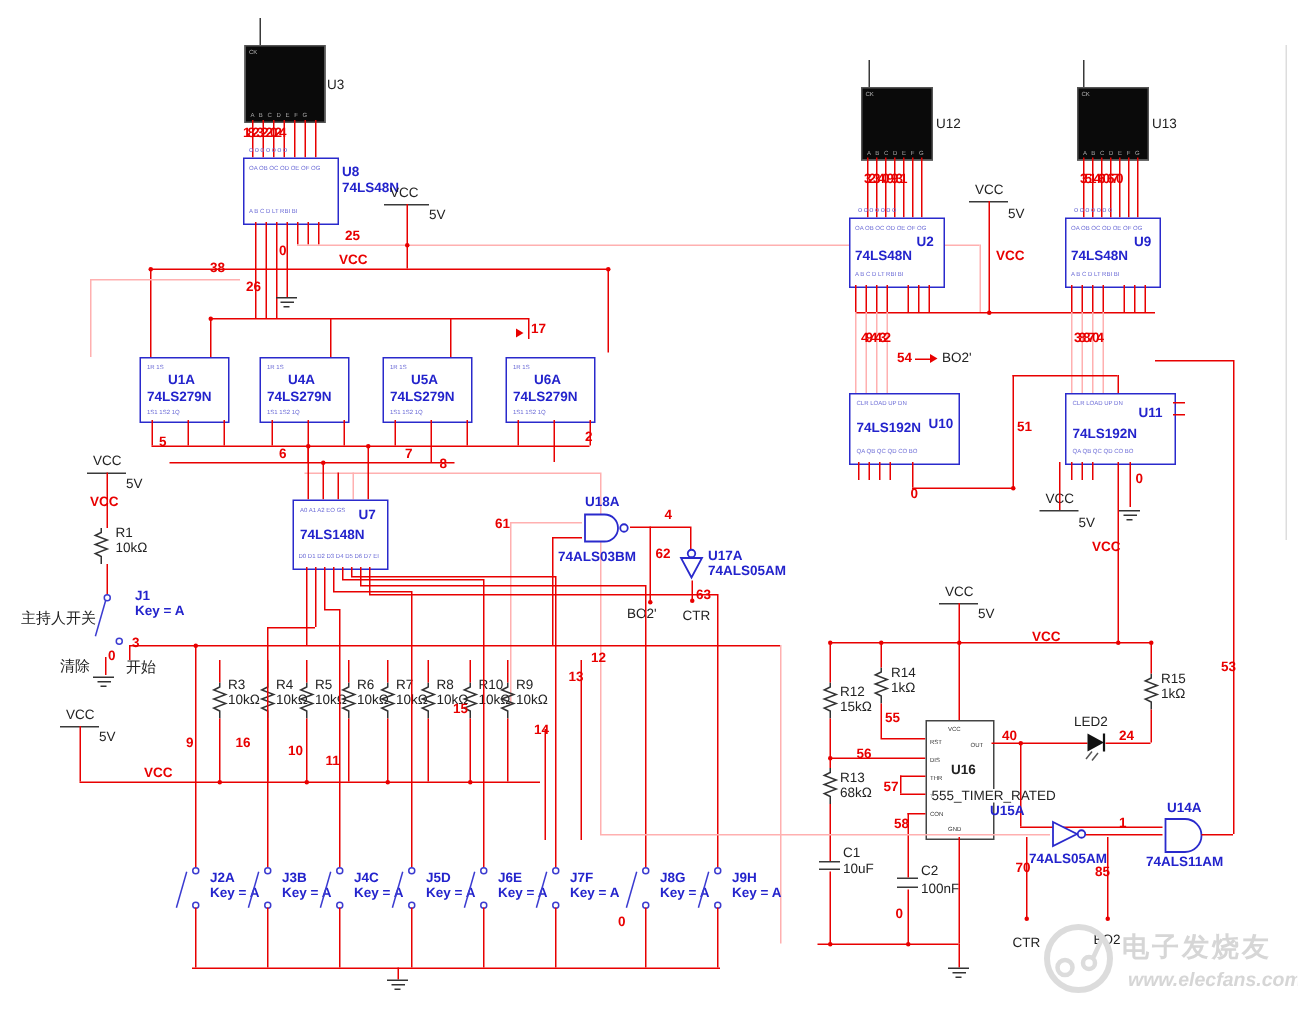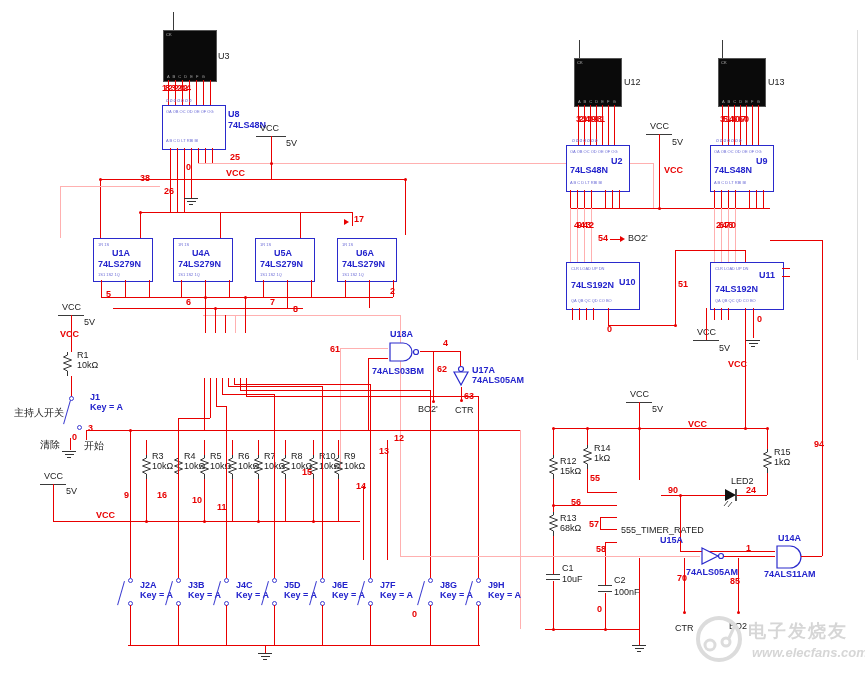--- a/index.html
+++ b/index.html
@@ -154,20 +154,26 @@
   <i class="w r v" style="left:225px;top:315px;height:18px"></i>
   <i class="w p v" style="left:235px;top:315px;height:18px"></i>
   <i class="w r v" style="left:245px;top:297px;height:36px"></i>
   <i class="w p v" style="left:400px;top:315px;height:241px"></i>
   <span class="t red" style="left:106px;top:290px">5</span>
   <span class="t red" style="left:186px;top:298px">6</span>
   <span class="t red" style="left:270px;top:298px">7</span>
   <span class="t red" style="left:293px;top:305px">8</span>
   <span class="t red" style="left:390px;top:287px">2</span>
 
+  <div class="icbox" style="left:195px;top:333px;width:62px;height:45px">
+    <span class="t tiny" style="left:4px;top:4px">A0 A1 A2  EO GS</span>
+    <span class="t blue" style="left:43px;top:5px">U7</span>
+    <span class="t blue" style="left:4px;top:18px">74LS148N</span>
+    <span class="t tiny" style="left:3px;top:35px">D0 D1 D2 D3 D4 D5 D6 D7 EI</span>
+  </div>
 
   <i class="w r v" style="left:204px;top:378px;height:52px"></i>
   <i class="w r v" style="left:210px;top:378px;height:40px"></i>
   <i class="w r v" style="left:216px;top:378px;height:28px"></i>
   <i class="w r v" style="left:222px;top:378px;height:16px"></i>
   <i class="w r v" style="left:228px;top:378px;height:8px"></i>
   <i class="w r v" style="left:234px;top:378px;height:6px"></i>
   <i class="w r v" style="left:240px;top:378px;height:12px"></i>
   <i class="w r v" style="left:246px;top:378px;height:18px"></i>
 
@@ -466,21 +472,21 @@
 
   <i class="w p v" style="left:570px;top:208px;height:54px"></i>
     <i class="w p v" style="left:577px;top:208px;height:54px"></i>
   <i class="w p v" style="left:584px;top:208px;height:54px"></i>
     <i class="w p v" style="left:591px;top:208px;height:54px"></i>
   <i class="w p v" style="left:714px;top:208px;height:54px"></i>
     <i class="w p v" style="left:721px;top:208px;height:54px"></i>
   <i class="w p v" style="left:728px;top:208px;height:54px"></i>
     <i class="w p v" style="left:735px;top:208px;height:54px"></i>
   <span class="t cluster" style="left:574px;top:221px">494432</span>
-  <span class="t cluster" style="left:716px;top:221px">264760</span>
+  <span class="t cluster" style="left:716px;top:221px">388704</span>
   <span class="t red" style="left:598px;top:234px">54</span>
   <i class="w r h" style="left:610px;top:239px;width:10px"></i>
     <u class="arr" style="left:620px;top:236px"></u>
   <span class="t blk" style="left:628px;top:234px">BO2'</span>
 
   <div class="icbox" style="left:566px;top:262px;width:72px;height:46px">
     <span class="t tiny" style="left:4px;top:4px">CLR LOAD UP DN</span>
     <span class="t blue" style="left:4px;top:18px">74LS192N</span>
     <span class="t blue" style="left:52px;top:15px">U10</span>
     <span class="t tiny" style="left:4px;top:36px">QA QB QC QD  CO BO</span>
@@ -513,21 +519,21 @@
       <i></i>
     </span>
   <span class="t blk" style="left:697px;top:328px">VCC</span>
   <i class="w k h" style="left:693px;top:340px;width:26px"></i>
   <span class="t blk" style="left:719px;top:344px">5V</span>
   <i class="w r v" style="left:706px;top:308px;height:32px"></i>
   <i class="w r v" style="left:745px;top:308px;height:120px"></i>
   <span class="t red" style="left:728px;top:360px">VCC</span>
   <i class="w r h" style="left:770px;top:240px;width:52px"></i>
   <i class="w r v" style="left:822px;top:240px;height:316px"></i>
-  <span class="t red" style="left:814px;top:440px">94</span>
+  <span class="t red" style="left:814px;top:440px">53</span>
   <i class="w r h" style="left:782px;top:268px;width:8px"></i>
     <i class="w r h" style="left:782px;top:276px;width:8px"></i>
 
   <span class="t blk" style="left:630px;top:390px">VCC</span>
   <i class="w k h" style="left:626px;top:402px;width:26px"></i>
   <span class="t blk" style="left:652px;top:405px">5V</span>
   <i class="w r v" style="left:639px;top:402px;height:78px"></i>
   <i class="w r h" style="left:553px;top:428px;width:214px"></i>
   <span class="t red" style="left:688px;top:420px">VCC</span>
 
@@ -569,42 +575,53 @@
   <span class="t blk" style="left:562px;top:564px">C1</span>
   <span class="t blk" style="left:562px;top:575px">10uF</span>
   <i class="w r v" style="left:553px;top:581px;height:48px"></i>
   <i class="w k h" style="left:598px;top:585px;width:14px"></i>
     <i class="w k h" style="left:598px;top:591px;width:14px"></i>
   <span class="t blk" style="left:614px;top:576px">C2</span>
   <span class="t blk" style="left:614px;top:588px">100nF</span>
   <i class="w r v" style="left:605px;top:593px;height:36px"></i>
   <span class="t red" style="left:597px;top:605px">0</span>
 
+  <div class="t555" style="left:617px;top:480px;width:44px;height:78px">
+    <span class="p555" style="left:14px;top:2px">VCC</span>
+    <span class="p555" style="left:2px;top:11px">RST</span>
+    <span class="p555" style="left:2px;top:23px">DIS</span>
+    <span class="p555" style="left:2px;top:35px">THR</span>
+    <span class="p555" style="left:2px;top:47px">TRI</span>
+    <span class="p555" style="left:2px;top:59px">CON</span>
+    <span class="p555" style="left:29px;top:13px">OUT</span>
+    <span class="p555" style="left:14px;top:69px">GND</span>
+    <span class="t blk" style="left:16px;top:28px;font-weight:bold">U16</span>
+  </div>
   <span class="t blk" style="left:621px;top:526px;background:#fff">555_TIMER_RATED</span>
   <i class="w r h" style="left:600px;top:517px;width:17px"></i>
   <i class="w r h" style="left:600px;top:529px;width:17px"></i>
   <i class="w r v" style="left:600px;top:517px;height:12px"></i>
   <span class="t red" style="left:589px;top:520px">57</span>
   <i class="w r h" style="left:605px;top:542px;width:12px"></i>
   <i class="w r v" style="left:605px;top:542px;height:43px"></i>
   <span class="t red" style="left:596px;top:545px">58</span>
   <i class="w r v" style="left:639px;top:558px;height:71px"></i>
   <i class="w r h" style="left:545px;top:629px;width:94px"></i>
   <i class="w r v" style="left:639px;top:629px;height:16px"></i>
   <span class="gnd" style="left:632px;top:645px">
       <i></i>
       <i></i>
       <i></i>
     </span>
 
   <i class="w r h" style="left:661px;top:495px;width:64px"></i>
-  <span class="t red" style="left:668px;top:486px">90</span>
+  <span class="t red" style="left:668px;top:486px">40</span>
   <u class="dot" style="left:679px;top:494px"></u>
   <i class="w r v" style="left:680px;top:495px;height:56px"></i>
-  <span class="t blk" style="left:731px;top:477px">LED2</span>
+  <span class="t blk" style="left:716px;top:477px">LED2</span>
   <svg width="22" height="20" style="left:723px;top:487px">
     <polygon points="2,2 2,14 13,8" fill="#111"></polygon>
     <line x1="13" y1="2" x2="13" y2="14" stroke="#111" stroke-width="1.5"></line>
     <line x1="5" y1="14" x2="1" y2="19" stroke="#555" stroke-width="1"></line>
     <line x1="9" y1="15" x2="5" y2="20" stroke="#555" stroke-width="1"></line>
   </svg>
   <i class="w r h" style="left:737px;top:495px;width:30px"></i>
   <span class="t red" style="left:746px;top:486px">24</span>
   <div class="res" style="left:763px;top:449px">
       <svg width="9" height="24">

